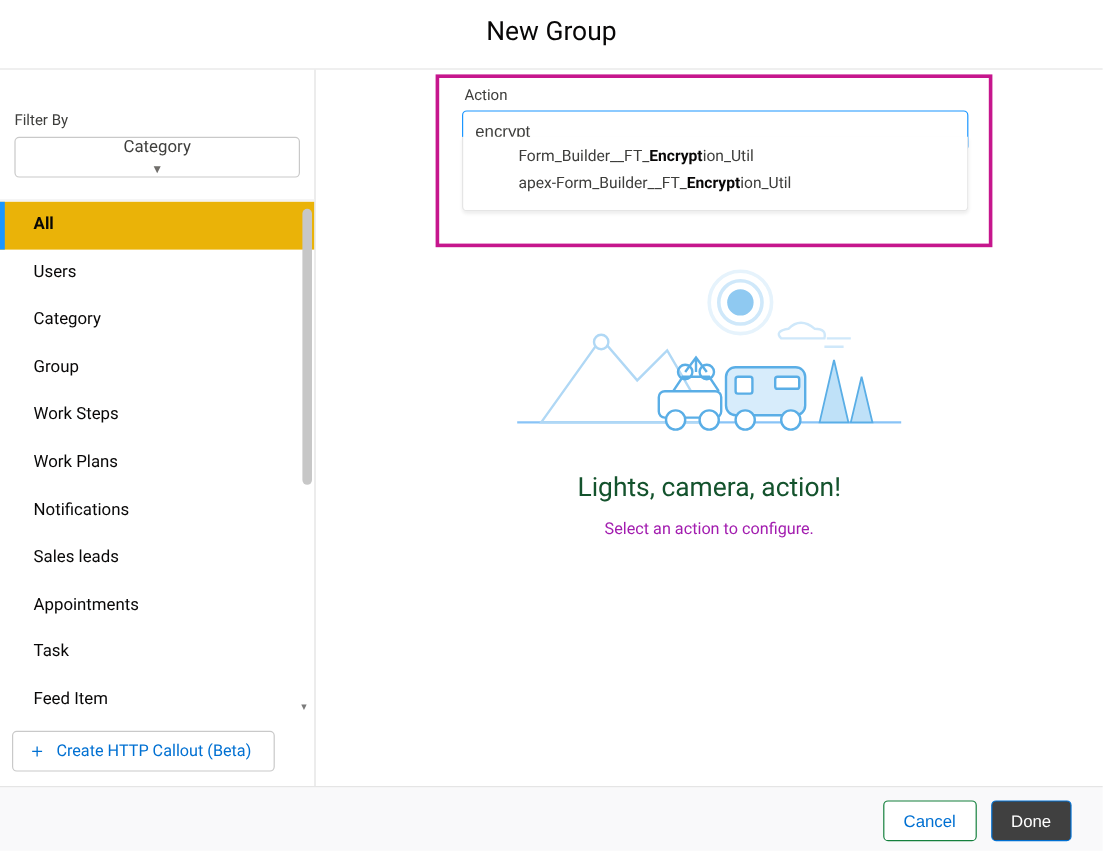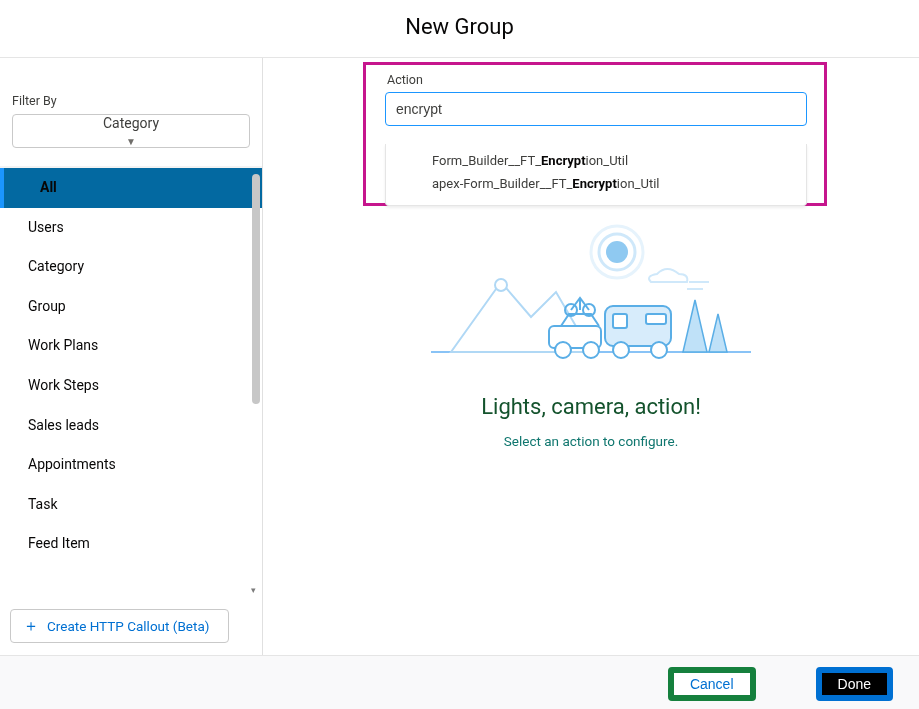--- a/index.html
+++ b/index.html
@@ -70,24 +70,24 @@
     overflow:hidden;
   }
   .list-item {
     padding:10px 12px 10px 28px;
     font-size:14px;
     color:#080707;
     cursor:pointer;
     line-height:1.4;
   }
   .list-item.active {
-    background:#0369a1;
+    background:#eab308;
     font-weight:700;
     border-left:4px solid #1b96ff;
-    padding-left:36px;
+    padding-left:24px;
   }
   .scrollbar {
     position:absolute;
     right:2px;
     top:6px;
     bottom:6px;
     width:8px;
   }
   .scrollbar .track {
     position:absolute;
@@ -155,21 +155,21 @@
     height:34px;
     border:1px solid #1b96ff;
     border-radius:4px;
     padding:0 10px;
     font-size:14px;
     color:#3e3e3c;
     outline:none;
   }
   .dropdown {
     position:absolute;
-    top:86px;
+    top:56px;
     left:122px;
     width:422px;
     background:#ffffff;
     border:1px solid #e5e5e5;
     border-top:none;
     border-radius:0 0 4px 4px;
     padding:6px 0 9px 0;
     box-shadow:0 2px 3px rgba(0,0,0,0.07);
     font-size:13px;
     color:#3e3e3c;
@@ -191,46 +191,45 @@
   .illus svg { display:block; margin:0 auto; }
   .hero-title {
     font-size:22px;
     color:#14532d;
     margin-top:22px;
     font-weight:400;
     text-align:center;
   }
   .hero-sub {
     font-size:13.5px;
-    color:#0f766e;
+    color:#a21caf;
     margin-top:14px;
   }
   .footer {
     height:56px;
     border-top:1px solid #e5e5e5;
     background:#f9f9fa;
     display:flex;
     justify-content:flex-end;
     align-items:center;
     gap:12px;
     padding:0 26px;
   }
   .btn {
     height:34px;
     padding:0 16px;
     border-radius:4px;
     font-size:14px;
     cursor:pointer;
-    border:6px solid #15803d;
+    border:1px solid #15803d;
     background:#ffffff;
     color:#0070d2;
-    margin-left:48px;
   }
   .btn.primary {
-    background:#000000;
+    background:#404040;
     border-color:#0070d2;
     color:#ffffff;
   }
 </style>
 </head>
 <body>
 
 <div class="modal-title">New Group</div>
 
 <div class="body">
@@ -241,22 +240,23 @@
         <span>Category</span>
         <span class="chevron">▼</span>
       </div>
     </div>
     <div class="list-scroll">
       <div class="list" id="category-list">
           <div class="list-item active">All</div>
           <div class="list-item">Users</div>
           <div class="list-item">Category</div>
           <div class="list-item">Group</div>
+          <div class="list-item">Work Steps</div>
           <div class="list-item">Work Plans</div>
-          <div class="list-item">Work Steps</div>
+          <div class="list-item">Notifications</div>
           <div class="list-item">Sales leads</div>
           <div class="list-item">Appointments</div>
           <div class="list-item">Task</div>
           <div class="list-item">Feed Item</div>
         </div>
       <div class="scrollbar">
         <div class="track"></div>
         <div class="thumb top"></div>
         <span class="arrow-down">▾</span>
       </div>

